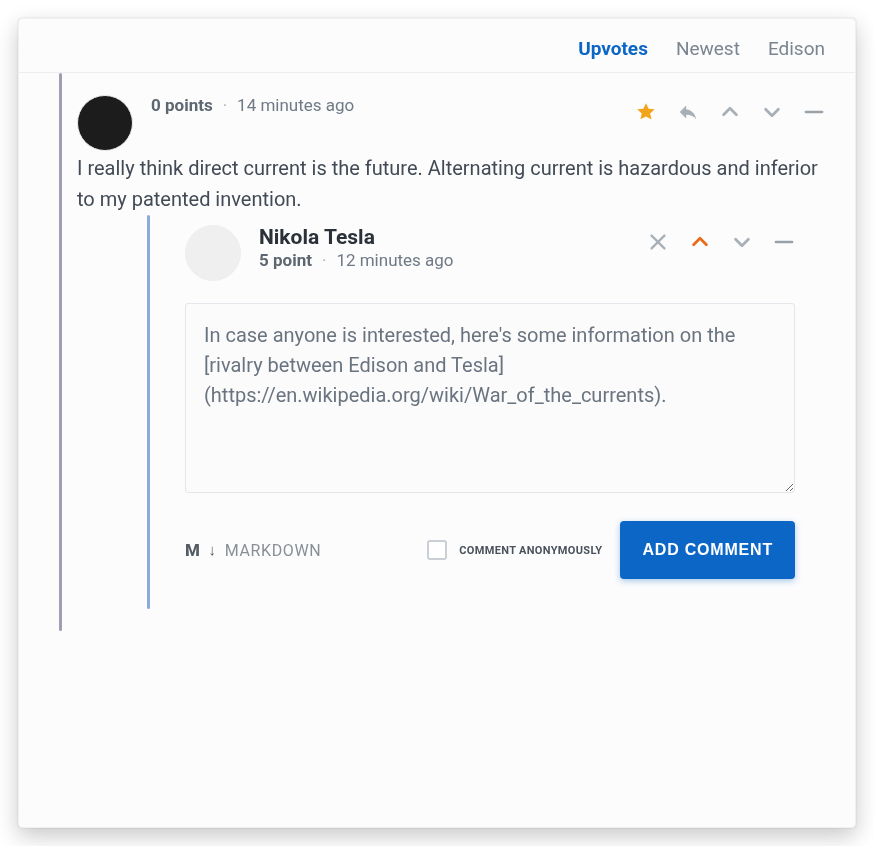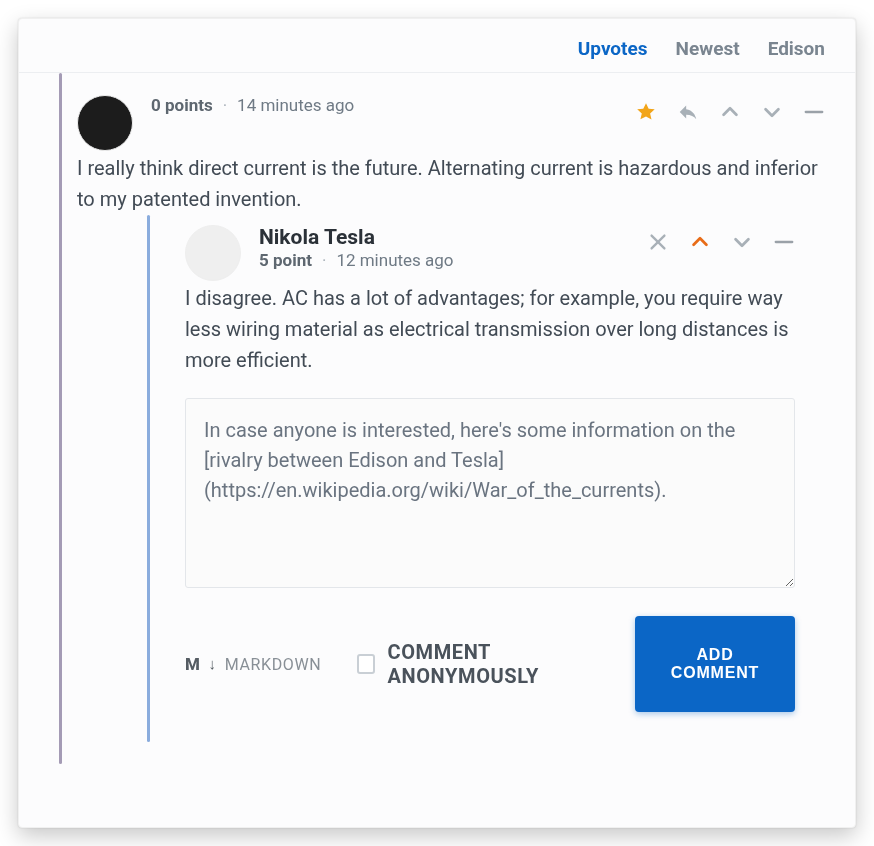--- a/index.html
+++ b/index.html
@@ -32,21 +32,20 @@
     gap: 28px;
     padding: 18px 30px 12px 30px;
     font-size: 19px;
     border-bottom: 1px solid #eceef1;
     color: #7a8590;
   }
   .sort-bar a {
     text-decoration: none;
     color: #7a8590;
     cursor: pointer;
-    font-weight: bold;
   }
   .sort-bar a.active {
     color: #0b66c6;
     font-weight: 700;
   }
 
   .thread {
     flex: 1;
     overflow: auto;
     padding: 0 0 0 0;
@@ -183,39 +182,39 @@
   .md-toggle .label { text-transform: uppercase; }
 
   .spacer { flex: 1; }
 
   .anon {
     display: flex;
     align-items: center;
     gap: 12px;
     color: #4a525b;
     font-weight: 700;
-    font-size: 20px;
+    font-size: 11px;
     letter-spacing: 0.03em;
   }
   .checkbox {
     width: 20px;
     height: 20px;
     border: 2px solid #c9cfd5;
     border-radius: 3px;
     background: #fff;
     cursor: pointer;
   }
 
   .btn-primary {
     background: #0b66c6;
     color: #fff;
     font-weight: 800;
     font-size: 16px;
     letter-spacing: 0.05em;
-    padding: 30px 22px;
+    padding: 20px 22px;
     border: none;
     border-radius: 4px;
     cursor: pointer;
     box-shadow: 0 2px 6px rgba(11,102,198,0.35);
   }
 </style>
 </head>
 <body>
 
 <div class="stage">
@@ -299,21 +298,20 @@
                         <polyline points="5 9 12 16 19 9"></polyline>
                       </svg>
                   </span>
                   <span class="icon minus">
                     <svg viewBox="0 0 24 24" fill="none" stroke="currentColor" stroke-width="2.5" stroke-linecap="round">
                         <line x1="3" y1="12" x2="21" y2="12"></line>
                       </svg>
                   </span>
                 </div>
               </div>
-              <div class="body">I disagree. AC has a lot of advantages; for example, you require way less wiring material as electrical transmission over long distances is more efficient.</div>
 
               <textarea class="editor" style="">In case anyone is interested, here's some information on the [rivalry between Edison and Tesla](https://en.wikipedia.org/wiki/War_of_the_currents).</textarea>
 
               <div class="cfoot">
                 <div class="md-toggle">
                   <span class="M">M</span>
                   <span class="arrow">↓</span>
                   <span class="label">MARKDOWN</span>
                 </div>
                 <div class="spacer"></div>

